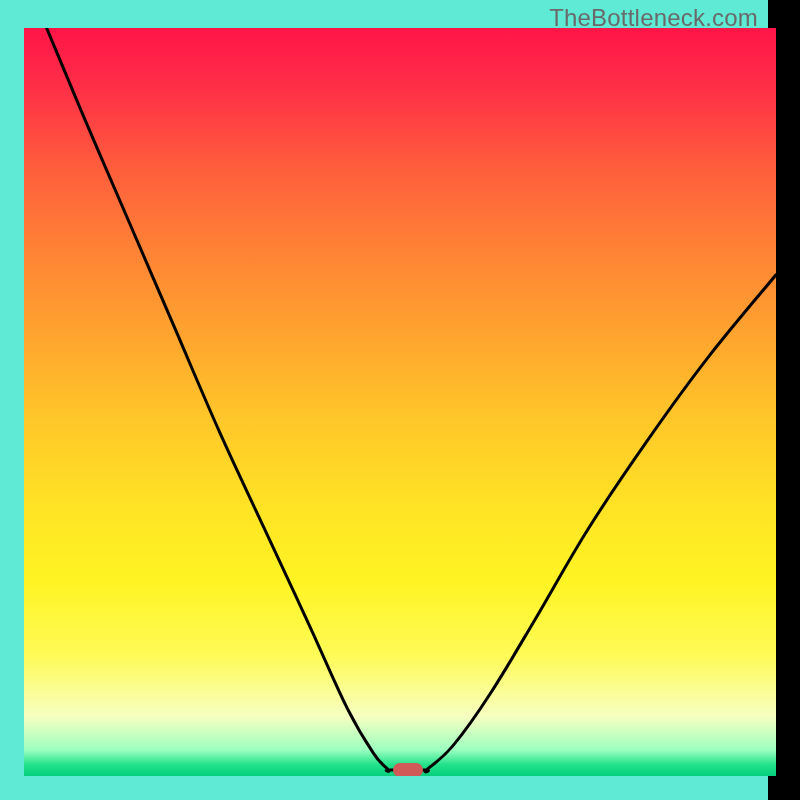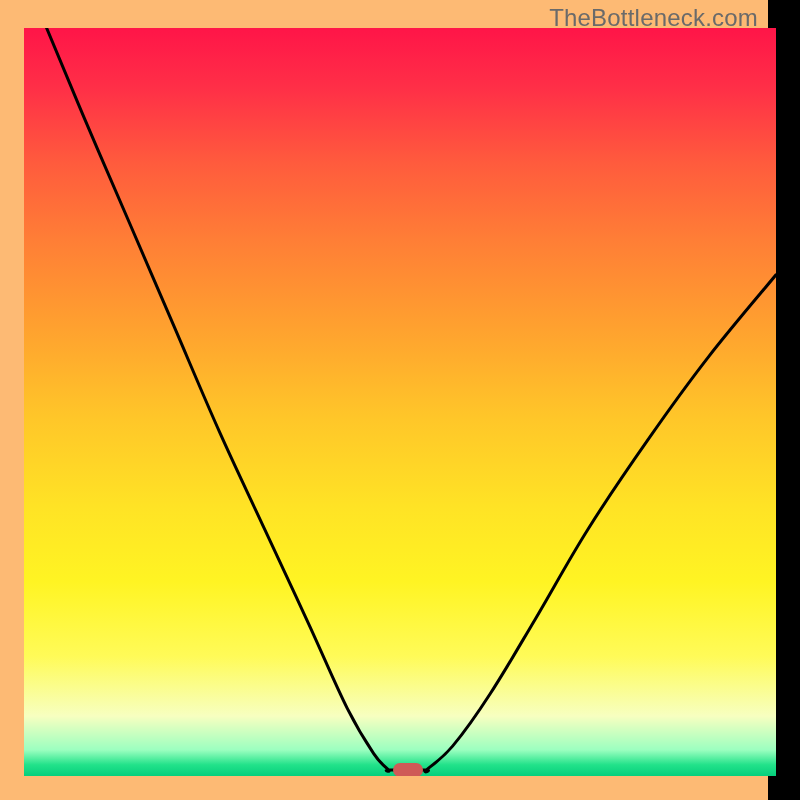--- a/index.html
+++ b/index.html
@@ -8,21 +8,21 @@
     width: 800px;
     height: 800px;
     background: #000;
     font-family: Arial, Helvetica, sans-serif;
     overflow: hidden;
   }
   .frame {
     position: relative;
     width: 768px;
     height: 800px;
-    background: #fdba74;
+    background: #5eead4;
     text-decoration: underline;
   }
   .watermark {
     position: absolute;
     top: 4px;
     right: 10px;
     color: #6a6a6a;
     font-size: 24px;
     font-weight: 500;
     letter-spacing: 0.2px;

